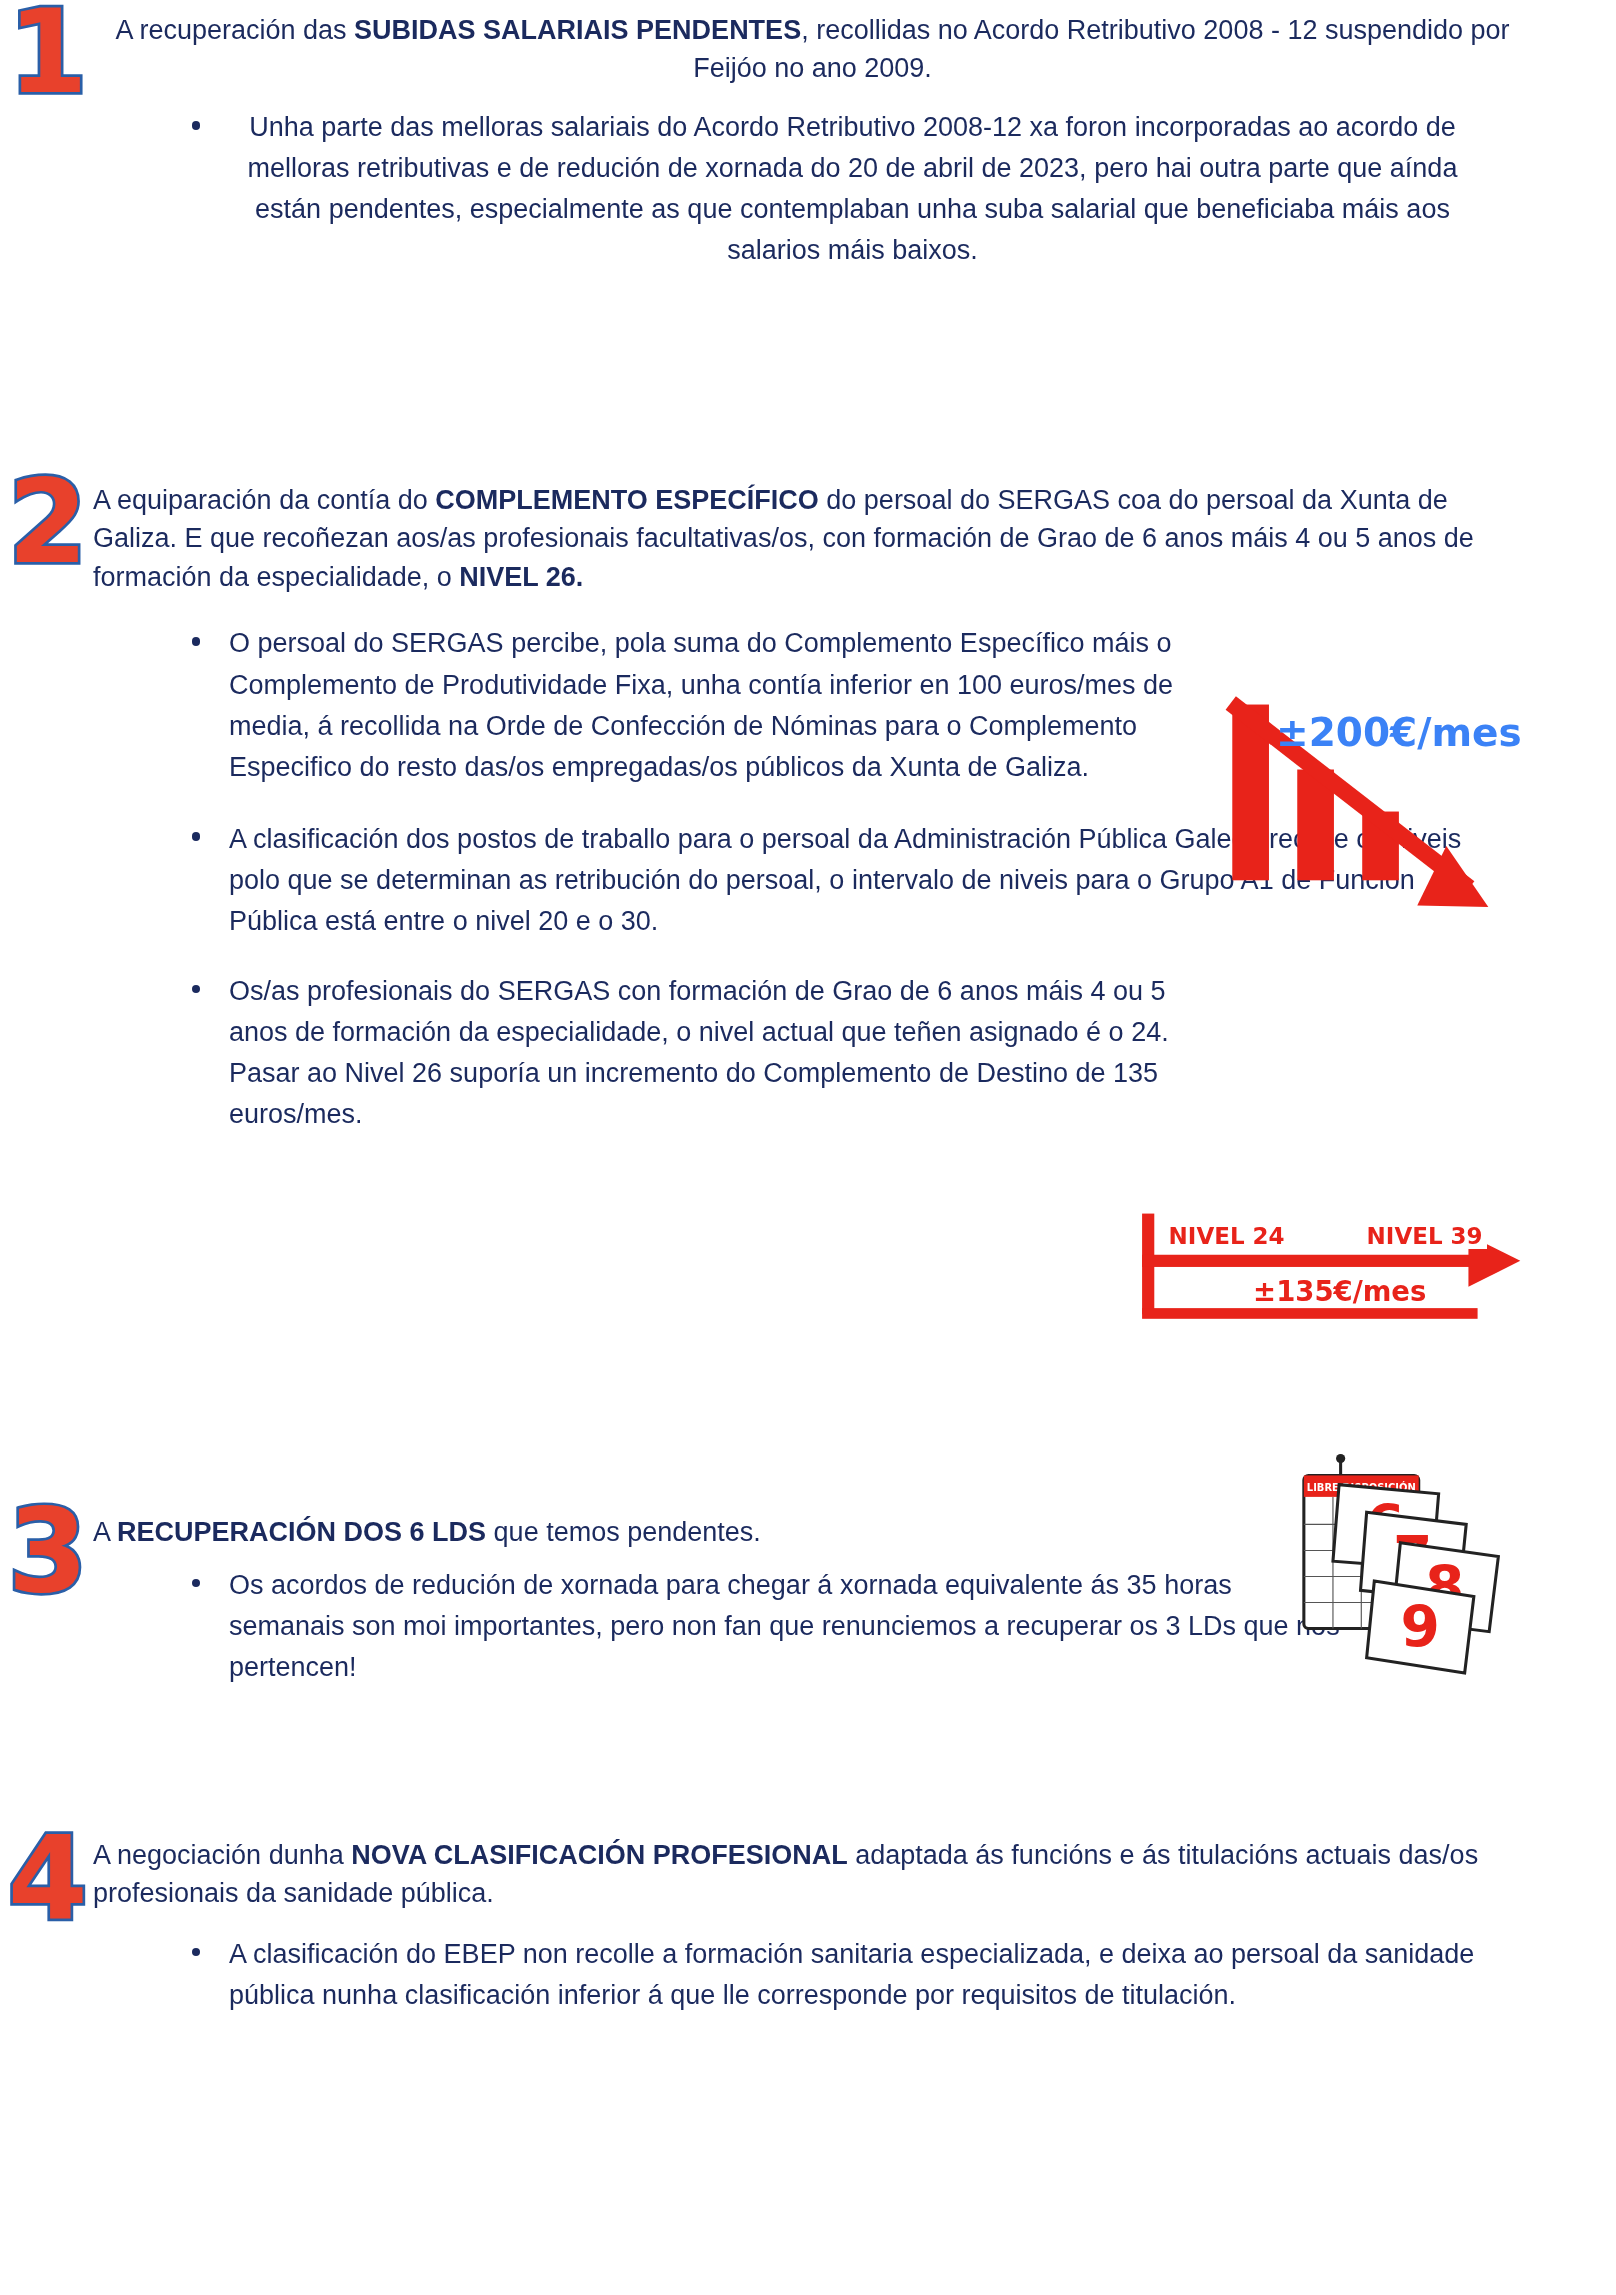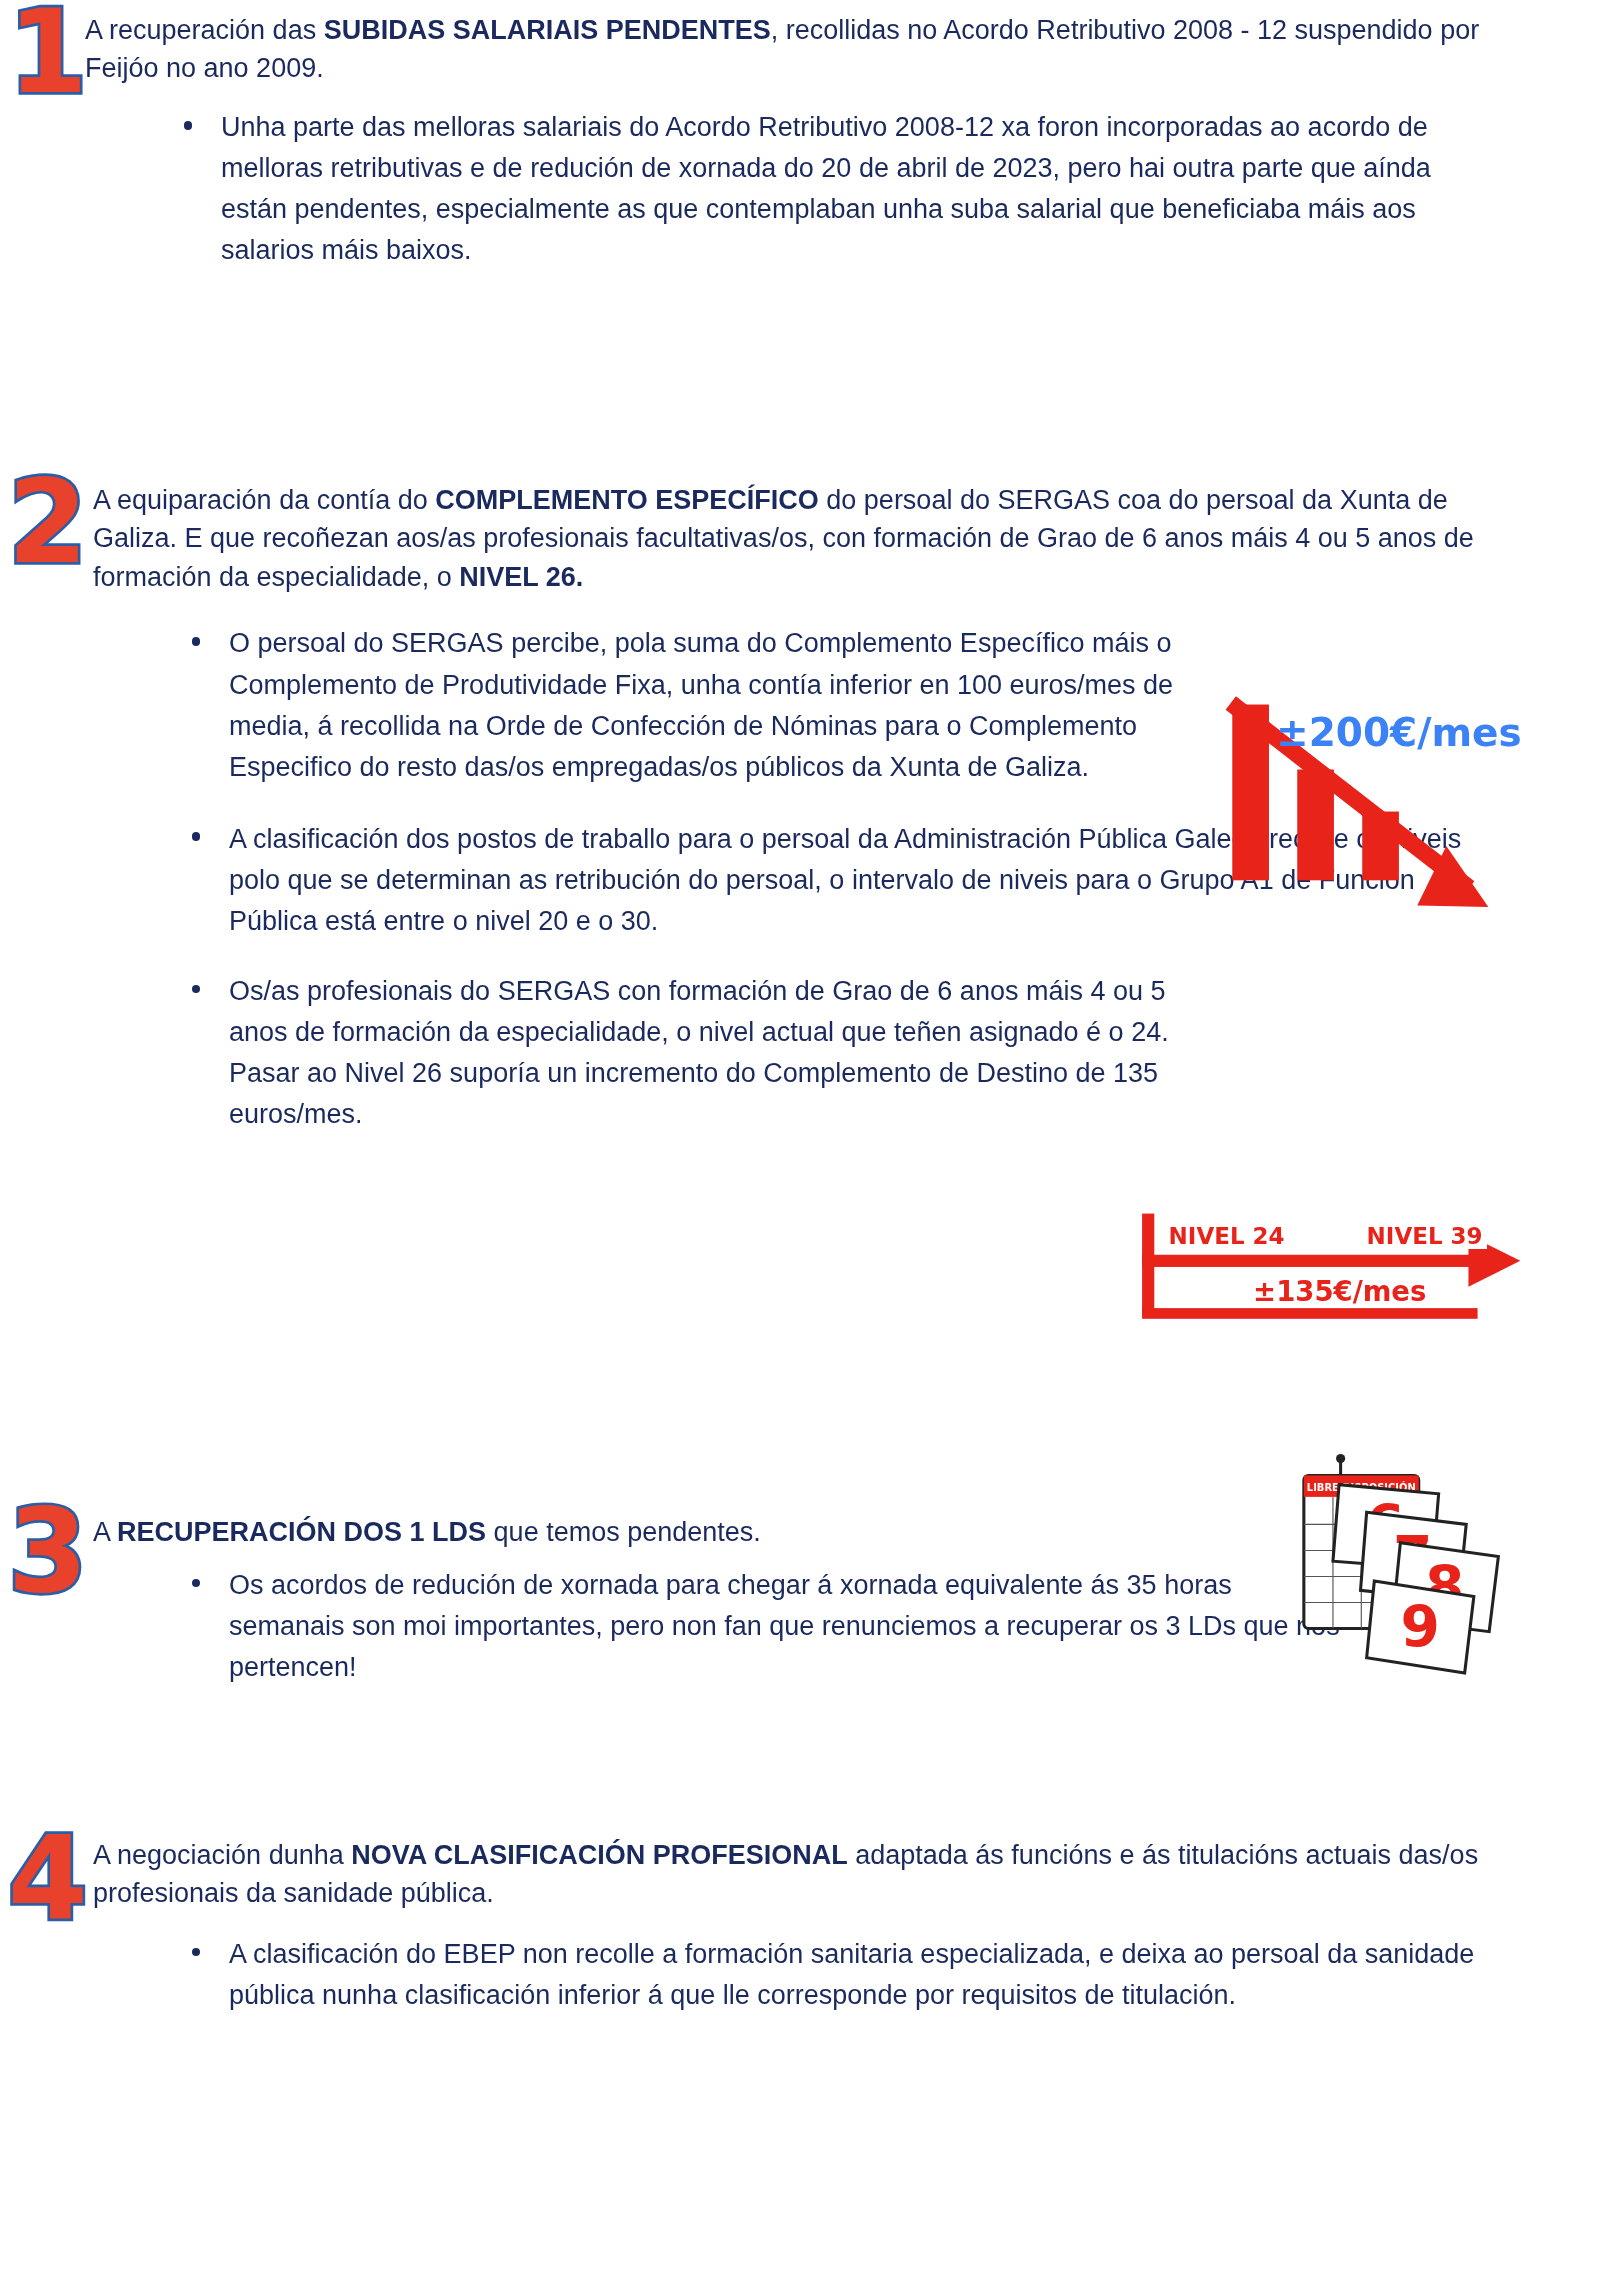--- a/index.html
+++ b/index.html
@@ -91,21 +91,21 @@
     white-space: nowrap;
   }
 </style>
 </head>
 <body>
 
 <div class="page">
 
   <div class="numeral" style="left:7.7px; top:-4.6px;">1</div>
 
-  <div class="block" style="position:absolute; left:85px; top:10.7px; width:1439px;">
+  <div class="block" style="position:absolute; left:93px; top:10.7px; width:1439px;text-align:center;">
     <p class="lead">
       <span>A recuperación das </span><b>SUBIDAS SALARIAIS PENDENTES</b><span>, recollidas no Acordo Retributivo 2008 - 12 suspendido por Feijóo no ano 2009.</span>
     </p>
     <ul class="bullets" style="margin-top:20px; margin-left:136px; width:1247px;">
       <li>
         <span class="dot"></span>
         <span>Unha parte das melloras salariais do Acordo Retributivo 2008-12 xa foron incorporadas ao acordo de melloras retributivas e de redución de xornada do 20 de abril de 2023, pero hai outra parte que aínda están pendentes, especialmente as que contemplaban unha suba salarial que beneficiaba máis aos salarios máis baixos.</span>
       </li>
     </ul>
   </div>
@@ -156,21 +156,21 @@
     </svg>
     <div style="position:absolute; left:32px; top:13.8px; font-family:'DejaVu Sans',sans-serif; font-weight:700; font-size:23px; color:#e8231a; background:#ffffff; padding:0 4.6px;">NIVEL 24</div>
     <div style="position:absolute; left:230px; top:13.8px; font-family:'DejaVu Sans',sans-serif; font-weight:700; font-size:23px; color:#e8231a; background:#ffffff; padding:0 4.6px;">NIVEL 39</div>
     <div style="position:absolute; left:115px; top:66px; font-family:'DejaVu Sans',sans-serif; font-weight:700; font-size:27.5px; color:#e8231a; background:#ffffff; padding:0 6.1px;">±135€/mes</div>
   </div>
 
   <div class="numeral" style="left:7.7px; top:1494px;">3</div>
 
   <div class="block" style="position:absolute; left:93px; top:1513px; width:1439px;">
     <p class="lead">
-      <span>A </span><b>RECUPERACIÓN DOS 1 LDS</b><span> que temos pendentes.</span>
+      <span>A </span><b>RECUPERACIÓN DOS 6 LDS</b><span> que temos pendentes.</span>
     </p>
     <ul class="bullets" style="margin-top:13.8px; margin-left:136px; width:1148px;">
       <li>
         <span class="dot"></span>
         <span style="display:block; width:1125px;">Os acordos de redución de xornada para chegar á xornada equivalente ás 35 horas semanais son moi importantes, pero non fan que renunciemos a recuperar os 3 LDs que nos pertencen!</span>
       </li>
     </ul>
   </div>
 
   <div class="graphic-calendar" style="left:1293px; top:1454px; width:230px; height:268px;">

